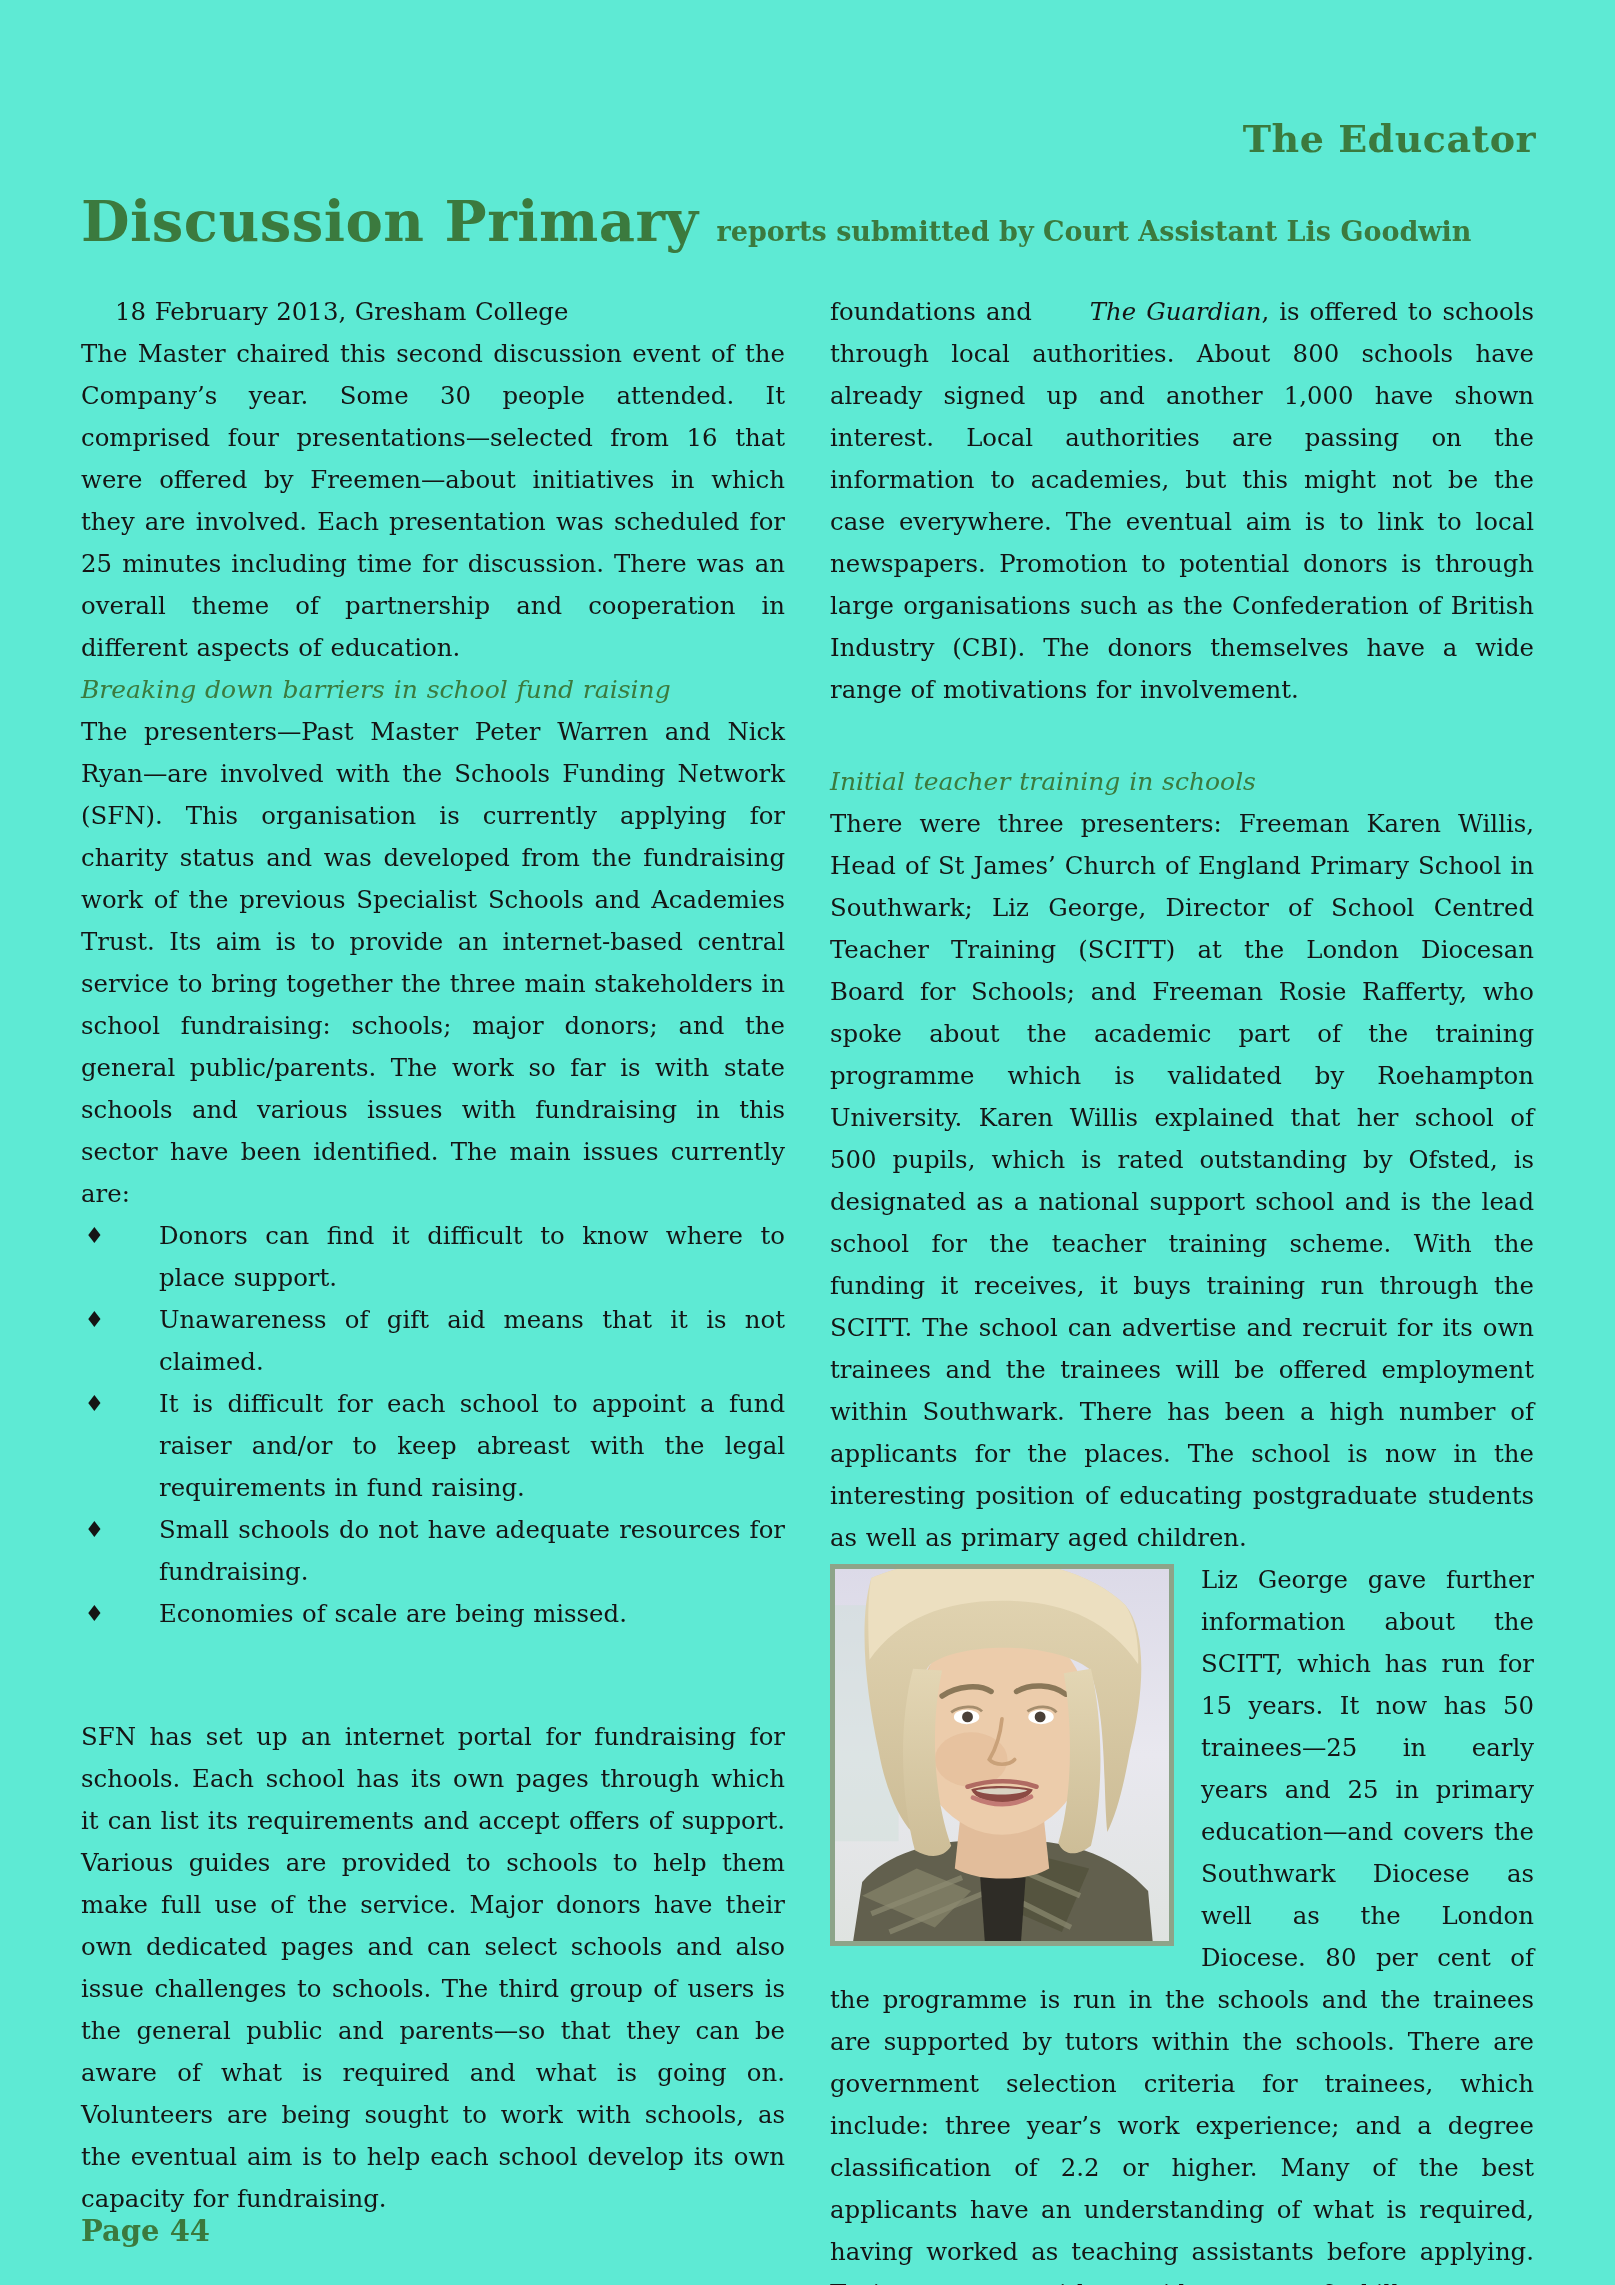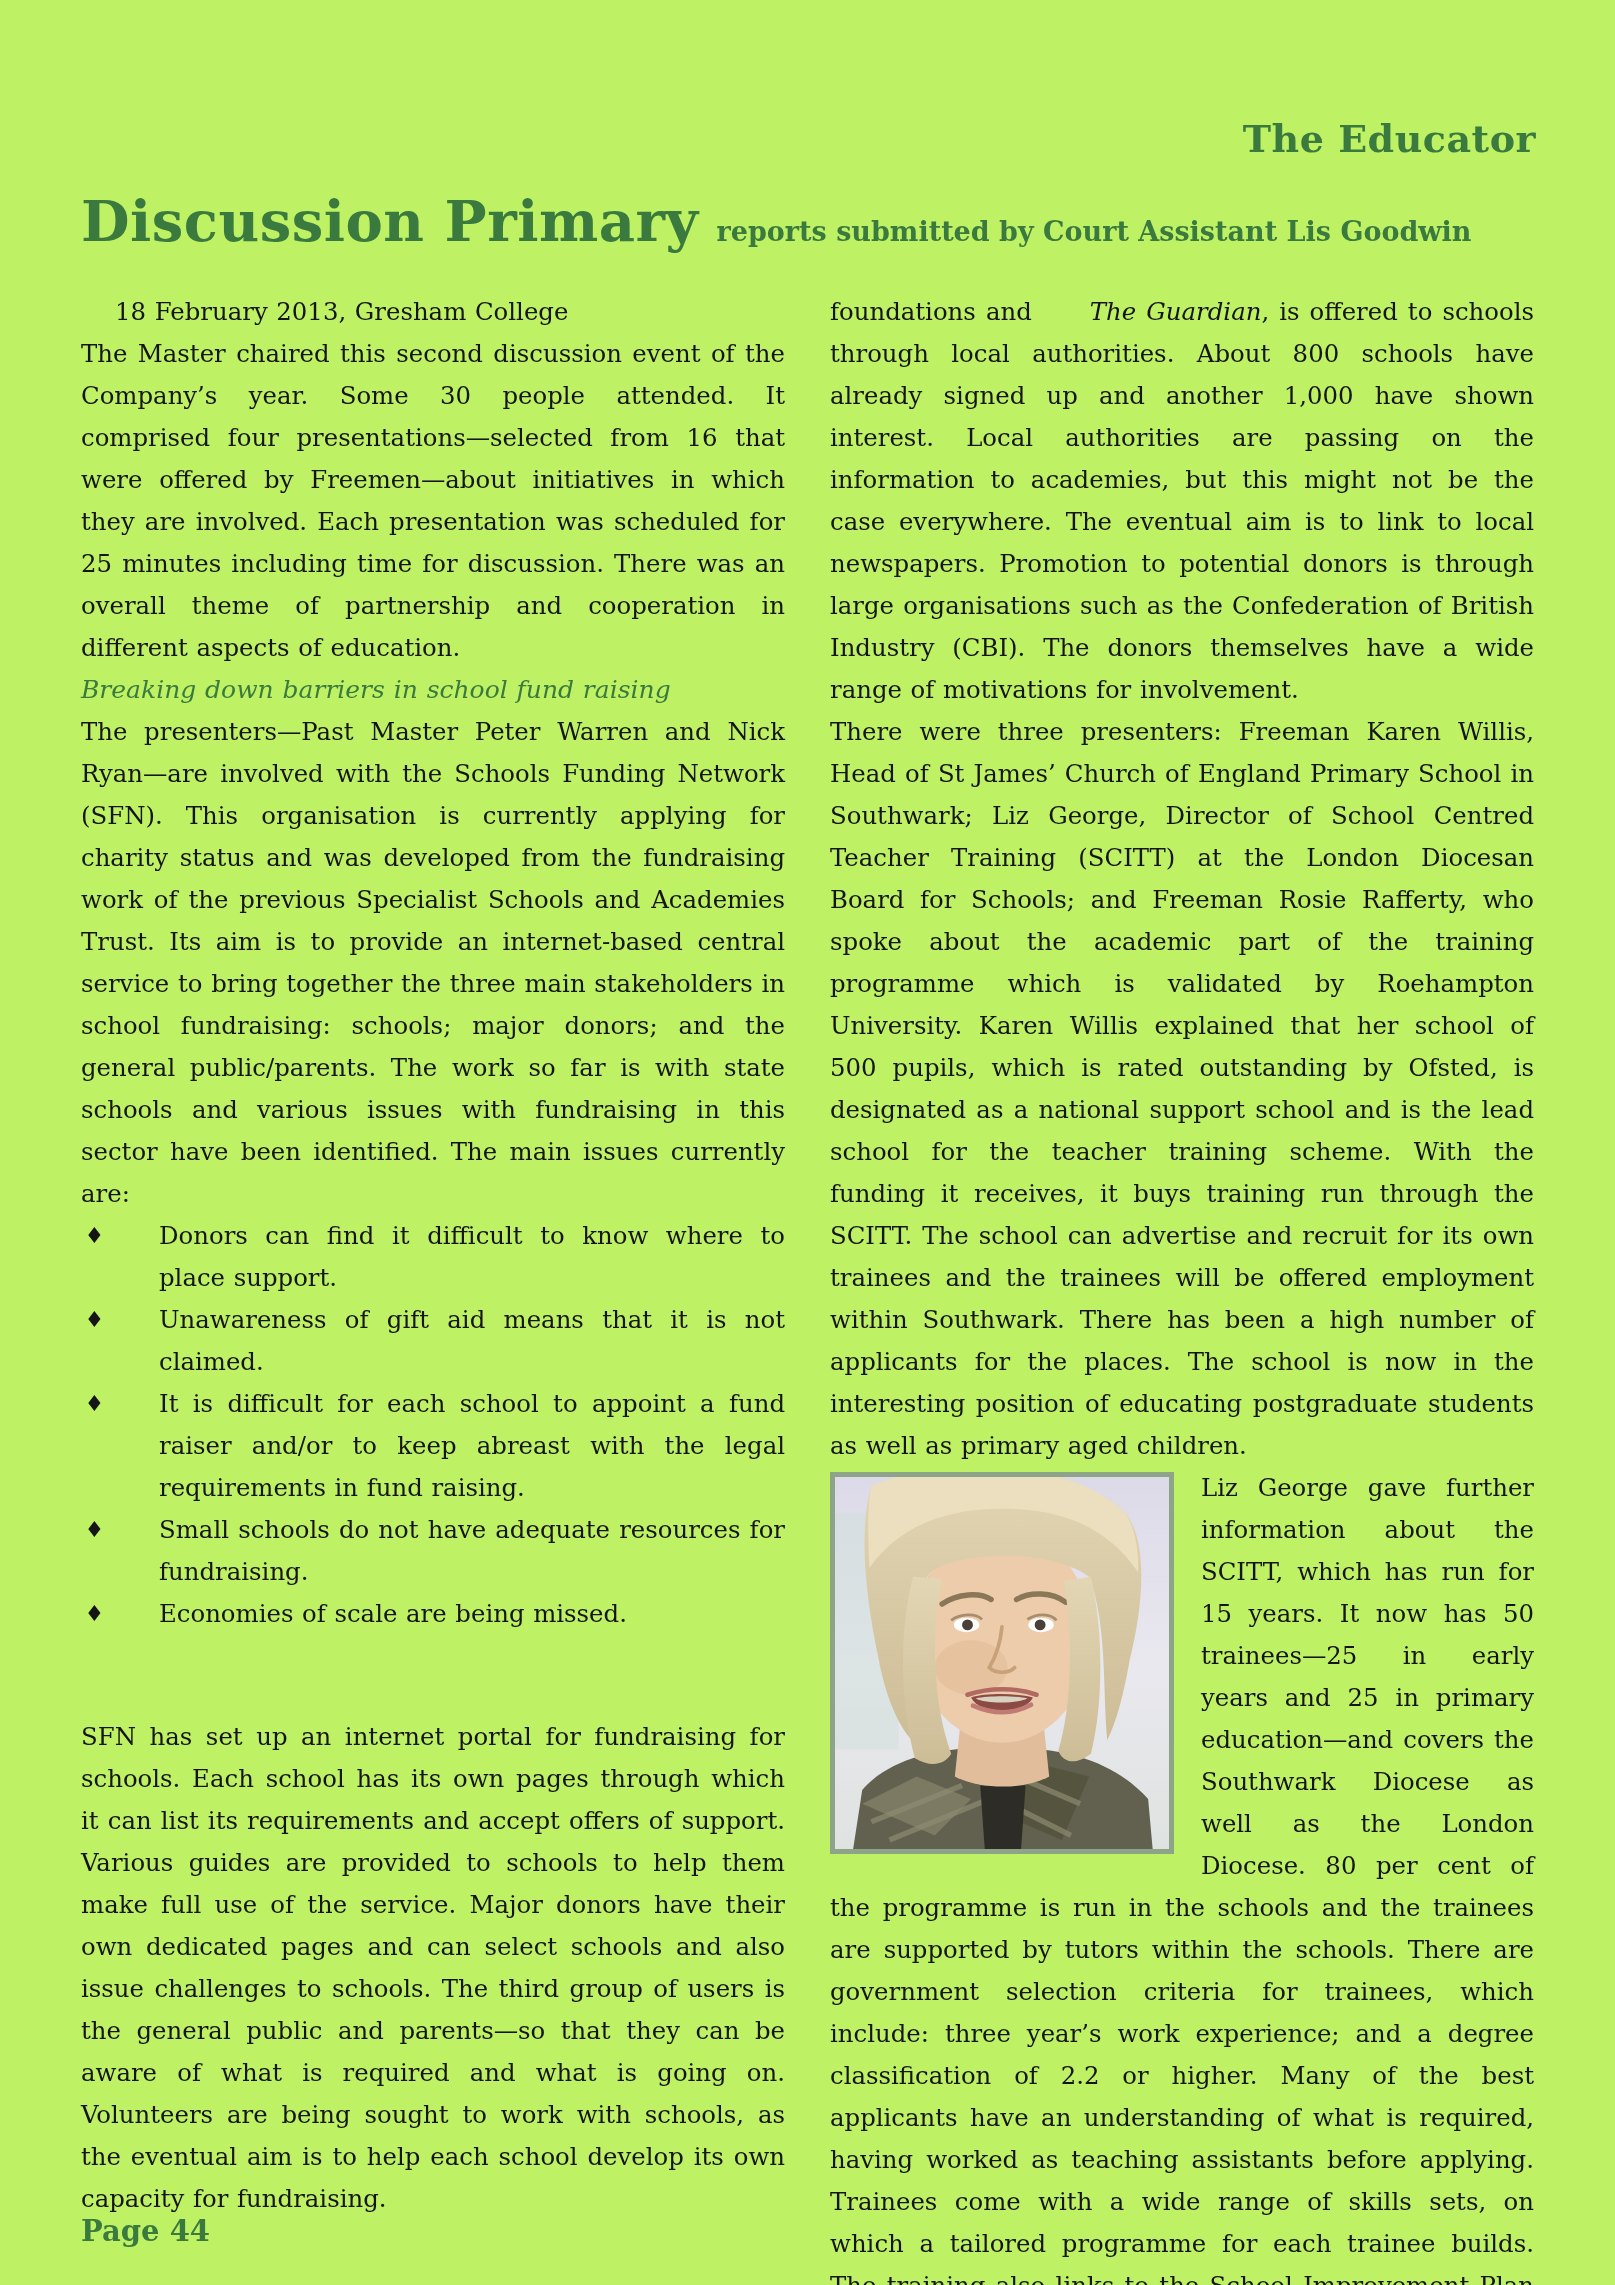--- a/index.html
+++ b/index.html
@@ -9,21 +9,21 @@
     width: 1616px;
     height: 2285px;
     position: relative;
     overflow: hidden;
     font-family: "DejaVu Serif", "Liberation Serif", serif;
     color: #151515;
   }
   .page {
     position: absolute;
     inset: 0;
-    background: #bef264;
+    background: #5eead4;
   }
   
   .masthead {
     position: absolute;
     top: 116px;
     right: 80px;
     font-size: 38px;
     font-weight: bold;
     color: #3b7a3e;
     letter-spacing: 0.5px;
@@ -171,20 +171,21 @@
           <span class="bullet-glyph">♦</span>
           <span>Economies of scale are being missed.</span>
         </li>
       </ul>
       <p class="gap-90">SFN has set up an internet portal for fundraising for schools. Each school has its own pages through which it can list its requirements and accept offers of support. Various guides are provided to schools to help them make full use of the service. Major donors have their own dedicated pages and can select schools and also issue challenges to schools. The third group of users is the general public and parents—so that they can be aware of what is required and what is going on. Volunteers are being sought to work with schools, as the eventual aim is to help each school develop its own capacity for fundraising.</p>
 
     </div>
 
     <div class="col">
       <p><span>foundations and </span><span class="ital">The Guardian</span><span>, is offered to schools through local authorities. About 800 schools have already signed up and another 1,000 have shown interest. Local authorities are passing on the information to academies, but this might not be the case everywhere. The eventual aim is to link to local newspapers. Promotion to potential donors is through large organisations such as the Confederation of British Industry (CBI). The donors themselves have a wide range of motivations for involvement.</span></p>
+      <p class="subheading gap-55">Initial teacher training in schools</p>
       <p>There were three presenters: Freeman Karen Willis, Head of St James’ Church of England Primary School in Southwark; Liz George, Director of School Centred Teacher Training (SCITT) at the London Diocesan Board for Schools; and Freeman Rosie Rafferty, who spoke about the academic part of the training programme which is validated by Roehampton University. Karen Willis explained that her school of 500 pupils, which is rated outstanding by Ofsted, is designated as a national support school and is the lead school for the teacher training scheme. With the funding it receives, it buys training run through the SCITT. The school can advertise and recruit for its own trainees and the trainees will be offered employment within Southwark. There has been a high number of applicants for the places. The school is now in the interesting position of educating postgraduate students as well as primary aged children.</p>
       <p>
         <span class="photo">
           <svg viewBox="0 0 368 410" preserveAspectRatio="none">
             <defs>
               <linearGradient id="bgG" x1="0" y1="0" x2="0" y2="1">
                 <stop offset="0" stop-color="#dcdae8"></stop>
                 <stop offset="0.5" stop-color="#e9e8ef"></stop>
                 <stop offset="1" stop-color="#dfe3e0"></stop>
               </linearGradient>

